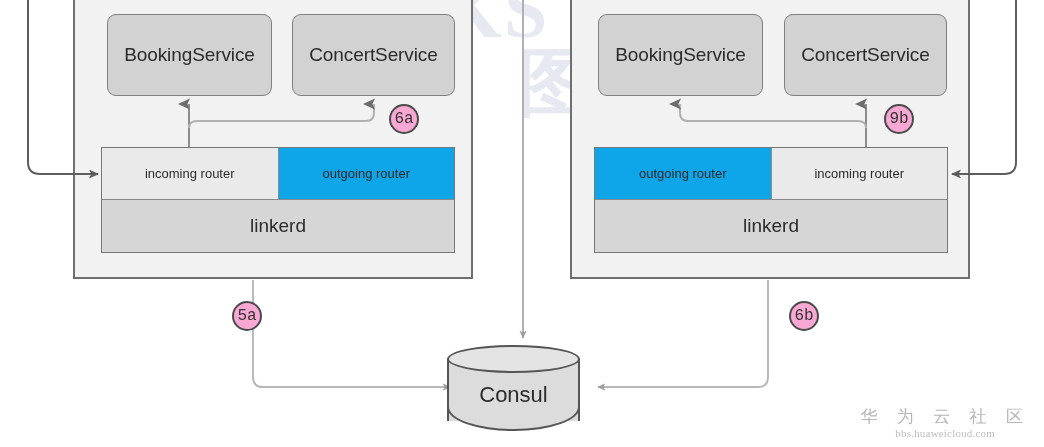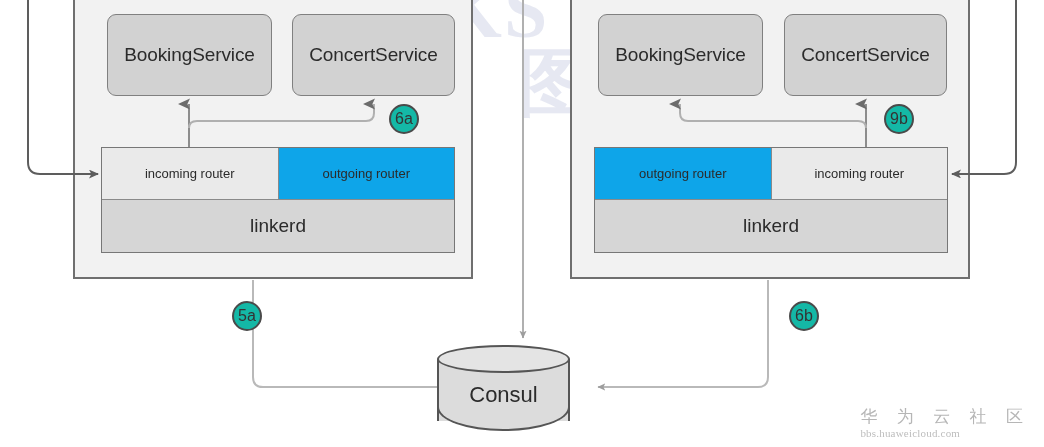--- a/index.html
+++ b/index.html
@@ -108,35 +108,35 @@
     color: #2b2b2b;
   }
 
   
   .step-marker {
     position: absolute;
     width: 30px;
     height: 30px;
     border-radius: 50%;
     border: 2.2px solid #4a4a4a;
-    background: #14b8a6;
+    background: #f9a8d4;
     color: #333333;
     font-size: 16px;
     display: flex;
     align-items: center;
     justify-content: center;
     box-sizing: border-box;
     z-index: 9;
-    font-family: Liberation Sans, sans-serif;
+    font-family: Liberation Mono, monospace;
   }
 
   
   #consul {
     position: absolute;
-    left: 437px;
+    left: 447px;
     top: 345px;
     width: 133px;
     height: 86px;
     z-index: 5;
   }
   #consul .cyl-body {
     position: absolute;
     left: 0; top: 14px;
     width: 133px; height: 62px;
     background: #dcdcdc;
@@ -189,21 +189,21 @@
     width: 1044px; height: 447px;
     z-index: 6;
     pointer-events: none;
   }
 
   
   #corner-watermark {
     position: absolute;
     right: 14px;
     bottom: 8px;
-    text-align: left;
+    text-align: center;
     z-index: 10;
     user-select: none;
   }
   #corner-watermark .cw-cn {
     font-size: 17px;
     letter-spacing: 7px;
     color: #b6b6b6;
     font-family: "DejaVu Sans", sans-serif;
     line-height: 1.3;
   }

